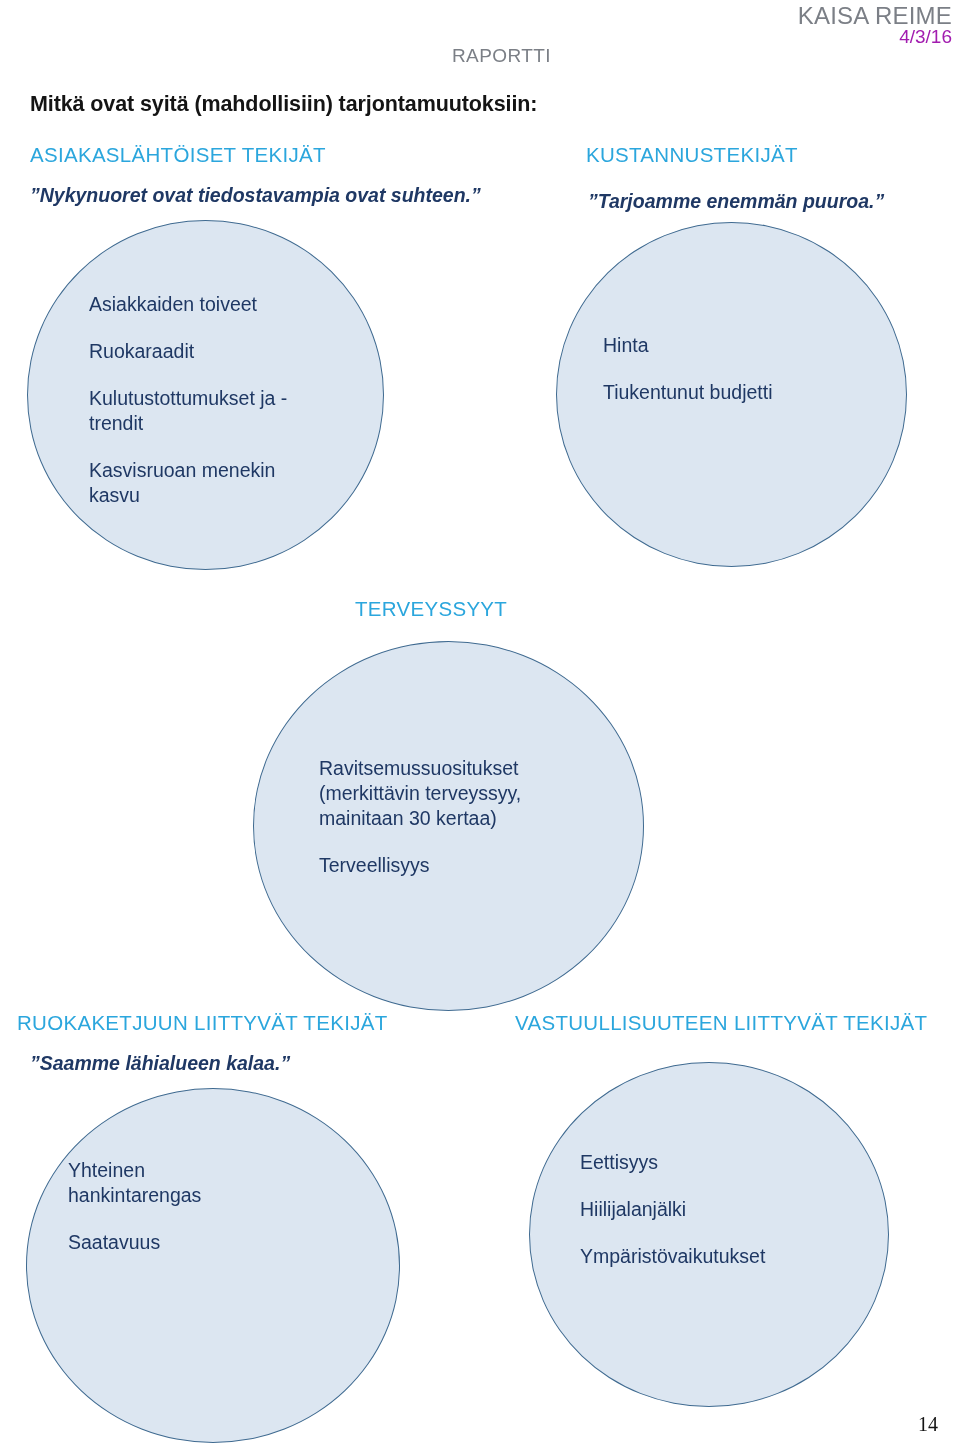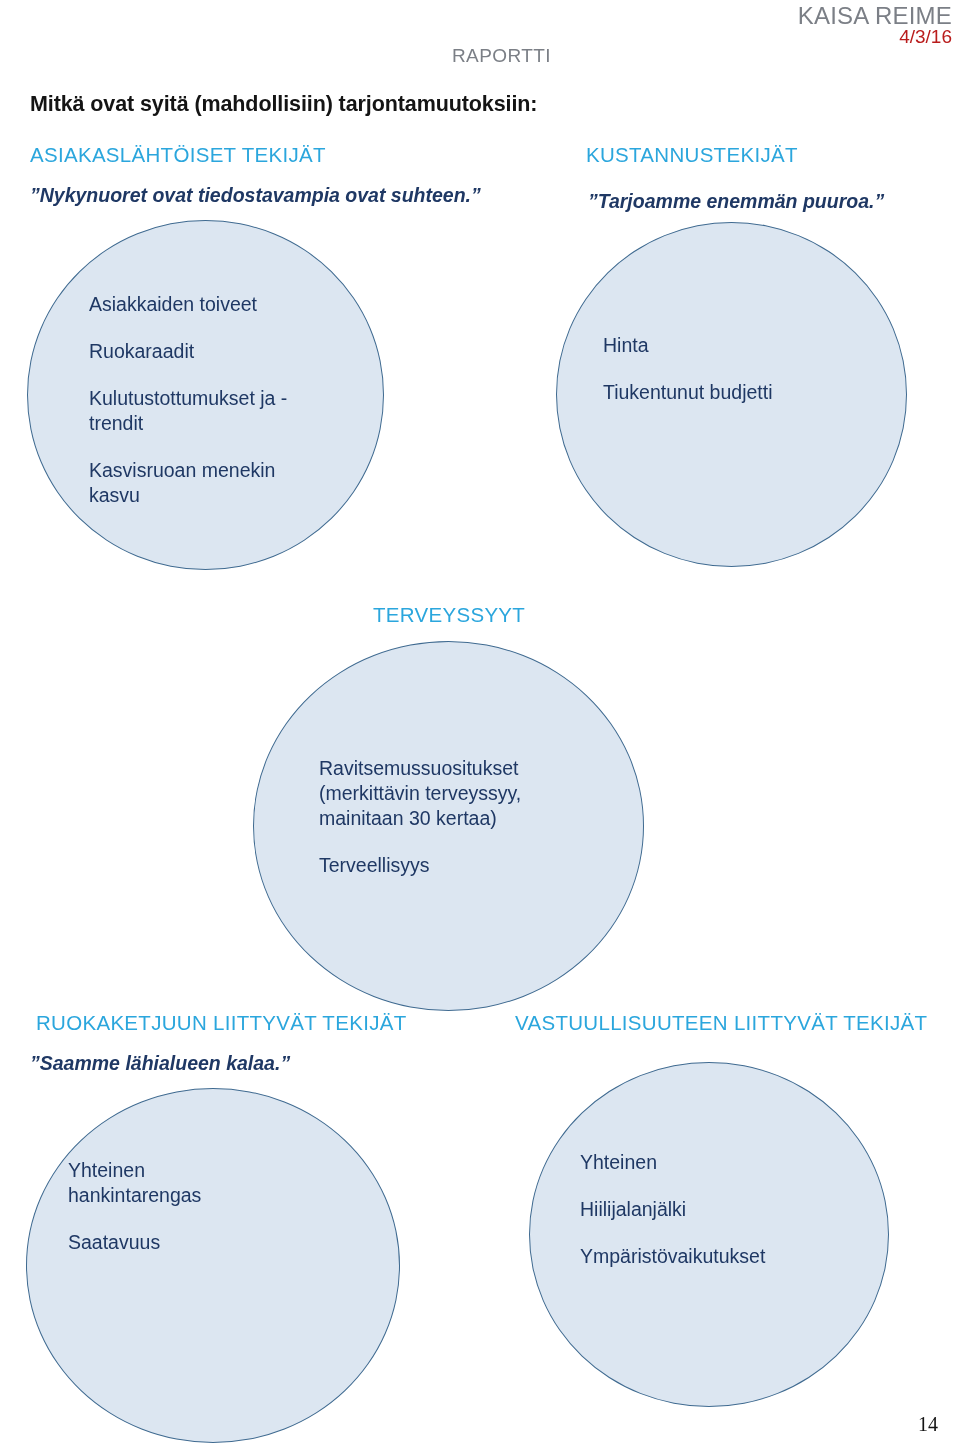--- a/index.html
+++ b/index.html
@@ -33,21 +33,21 @@
     color: #7b7f86;
     letter-spacing: .2px;
     text-align: right;
     white-space: nowrap;
   }
   .hdr-date {
     position: absolute;
     right: 8px;
     top: 26px;
     font-size: 19px;
-    color: #b91c1c;
+    color: #a21caf;
     text-align: right;
     white-space: nowrap;
   }
   .hdr-doctype {
     position: absolute;
     left: 452px;
     top: 45px;
     font-size: 19px;
     color: #7b7f86;
     letter-spacing: .4px;
@@ -69,21 +69,21 @@
   
   .cat-head {
     position: absolute;
     font-size: 20.5px;
     color: #2ba6dd;
     letter-spacing: .3px;
     white-space: nowrap;
   }
   .cat-head.c1 { left: 30px;  top: 143px; }
   .cat-head.c2 { left: 586px; top: 143px; }
-  .cat-head.c3 { left: 36px;  top: 1011px; }
+  .cat-head.c3 { left: 17px;  top: 1011px; }
   .cat-head.c4 { left: 515px; top: 1011px; }
 
   
   .quote {
     position: absolute;
     font-size: 19.5px;
     font-style: italic;
     font-weight: 600;
     color: #1f3864;
     white-space: nowrap;
@@ -161,36 +161,36 @@
     <p>Kulutustottumukset ja -trendit</p>
     <p>Kasvisruoan menekin kasvu</p>
   </div>
 
   <div class="circle circle-c2"></div>
   <div class="c-text ct2">
     <p>Hinta</p>
     <p>Tiukentunut budjetti</p>
   </div>
 
-  <div class="cat-head" style="left:373px; top:597px;margin-top:6px;">TERVEYSSYYT</div>
+  <div class="cat-head" style="left:355px; top:597px;">TERVEYSSYYT</div>
 
   <div class="circle circle-c3"></div>
   <div class="c-text ct3">
     <p>Ravitsemussuositukset (merkittävin terveyssyy, mainitaan 30 kertaa)</p>
     <p>Terveellisyys</p>
   </div>
 
   <div class="circle circle-c4"></div>
   <div class="c-text ct4">
     <p>Yhteinen hankintarengas</p>
     <p>Saatavuus</p>
   </div>
 
   <div class="circle circle-c5"></div>
   <div class="c-text ct5">
-    <p>Yhteinen</p>
+    <p>Eettisyys</p>
     <p>Hiilijalanjälki</p>
     <p>Ympäristövaikutukset</p>
   </div>
 
   <div class="page-num">14</div>
 
 </div>
 
 </body></html>

